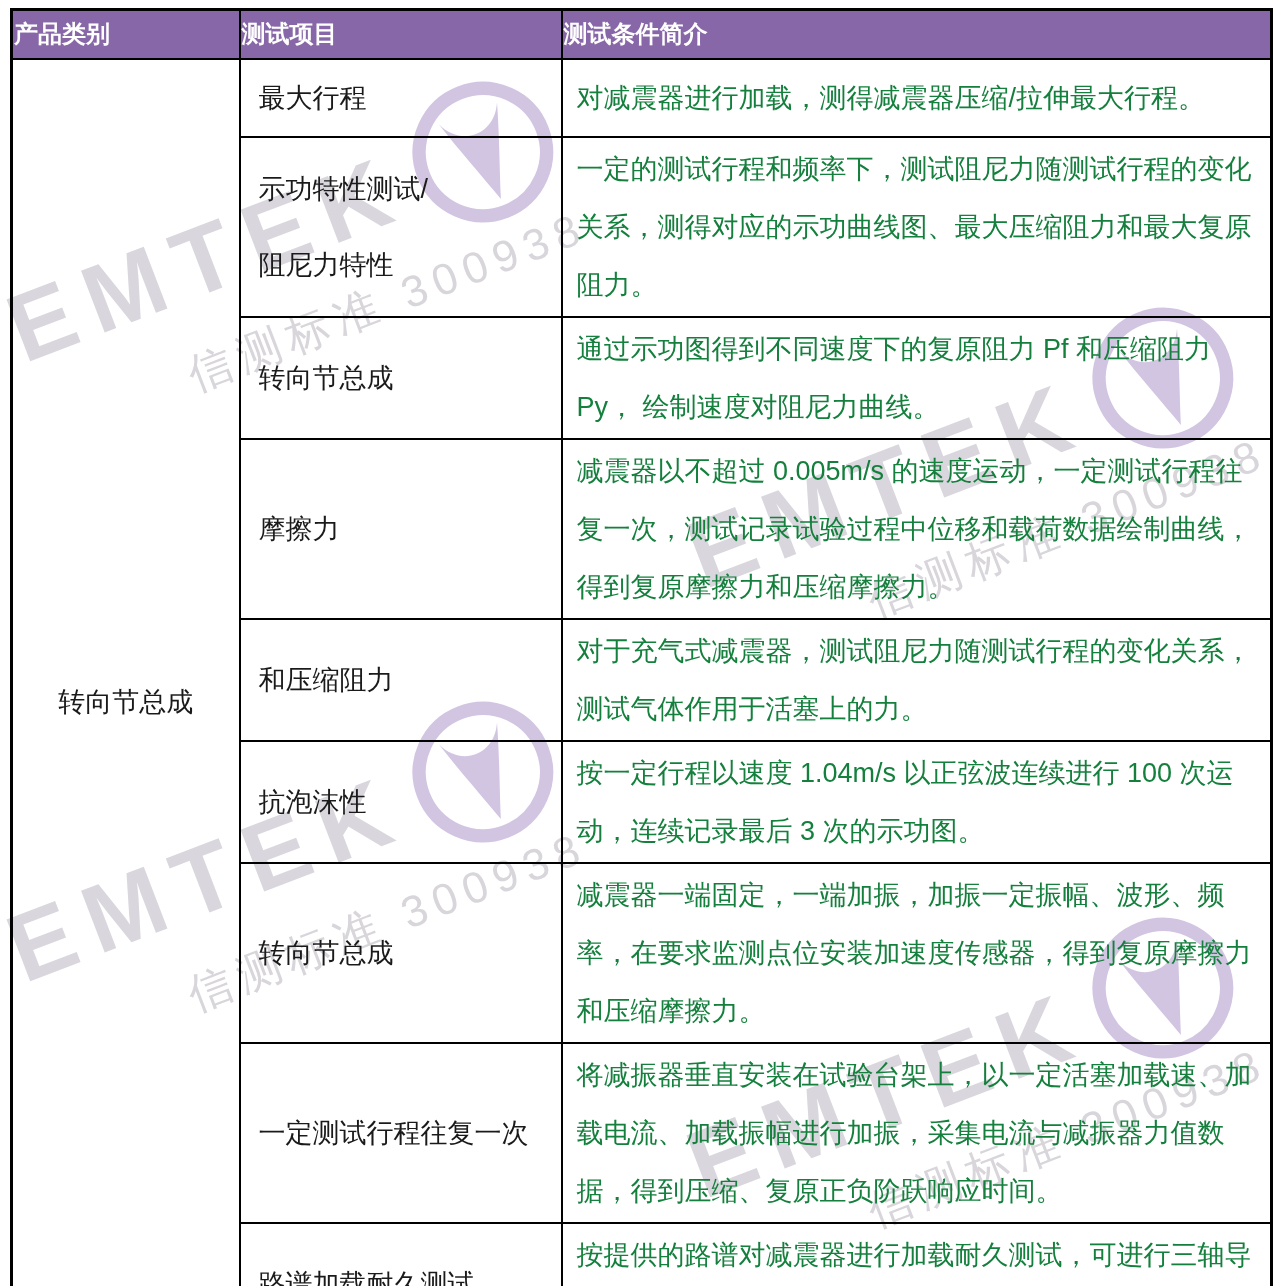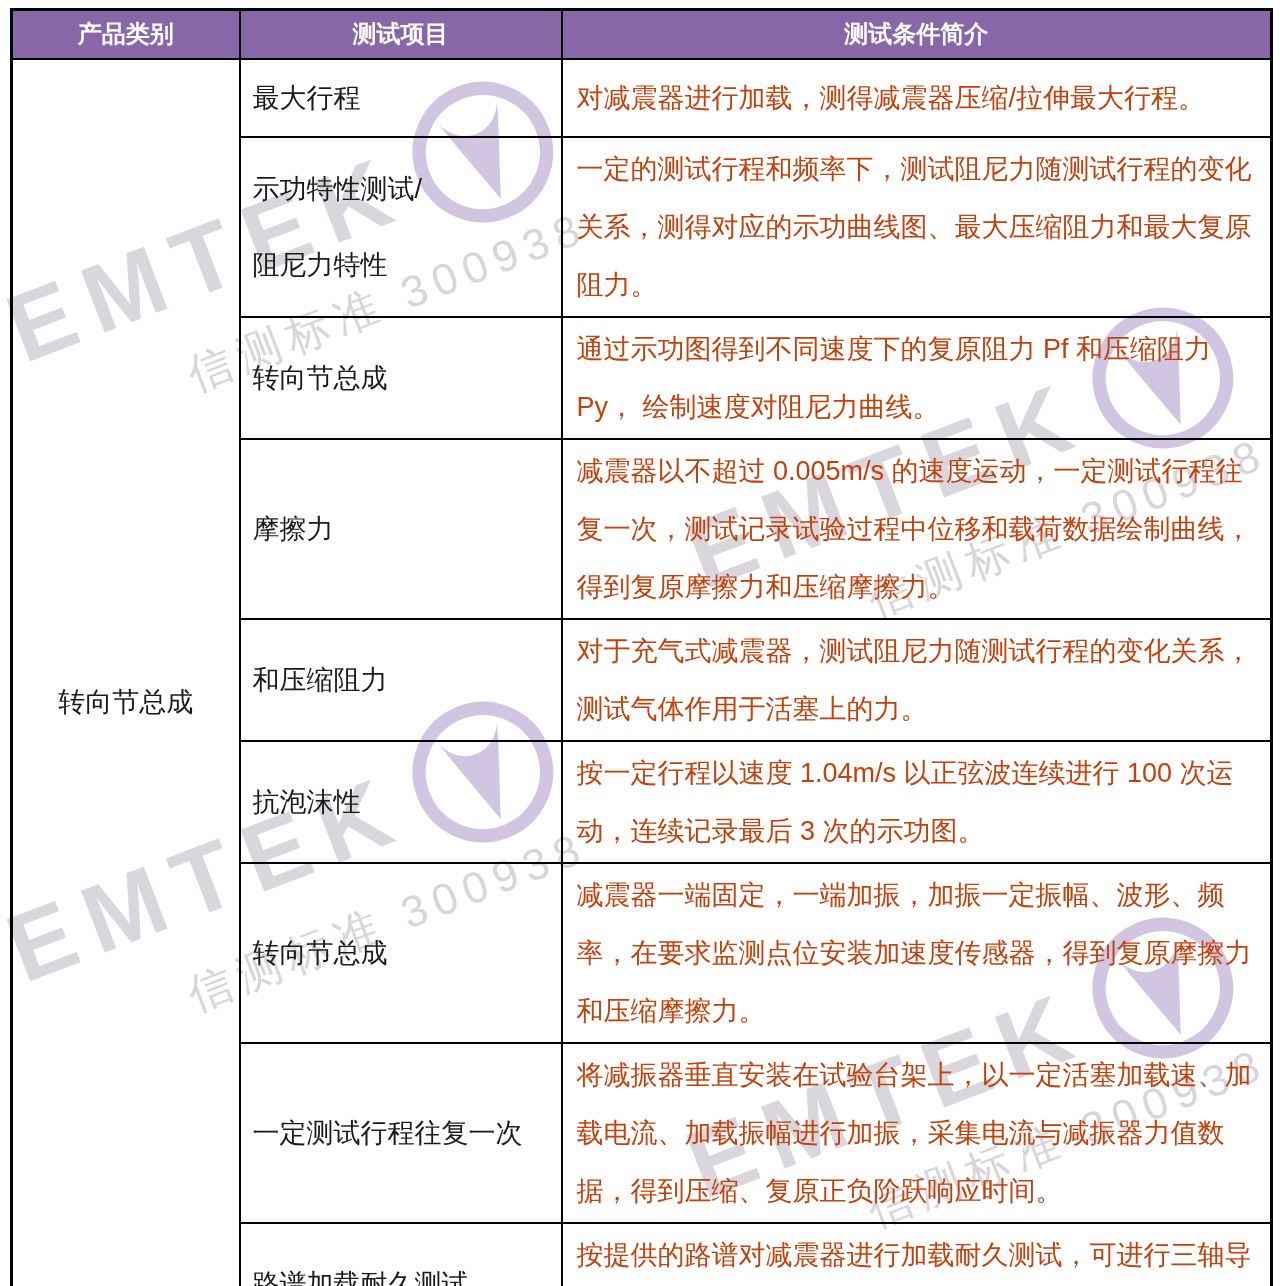--- a/index.html
+++ b/index.html
@@ -83,43 +83,43 @@
   tr.r6{height:118px;}
   tr.r7{height:175px;}
   tr.r8{height:173px;}
   tr.r9{height:112px;}
 
   th.head{
     background:#8767a8;
     color:#ffffff;
     font-size:24px;
     font-weight:bold;
-    text-align:center;
+    text-align:left;
     vertical-align:middle;
   }
   td.cat{
     text-align:center;
     vertical-align:middle;
     font-size:27px;
     color:#1a1a1a;
     background:transparent;
   }
   td.item{
     vertical-align:middle;
     font-size:27px;
     color:#1a1a1a;
-    padding:0 10px 0 12px;
+    padding:0 10px 0 18px;
     line-height:76px;
     white-space:pre-line;
     background:transparent;
   }
   td.desc{
     vertical-align:middle;
     font-size:27px;
-    color:#c2410c;
+    color:#15803d;
     padding:2px 14px;
     line-height:58px;
     background:transparent;
   }
 </style>
 </head>
 <body>
 
 <div class="page">
 

